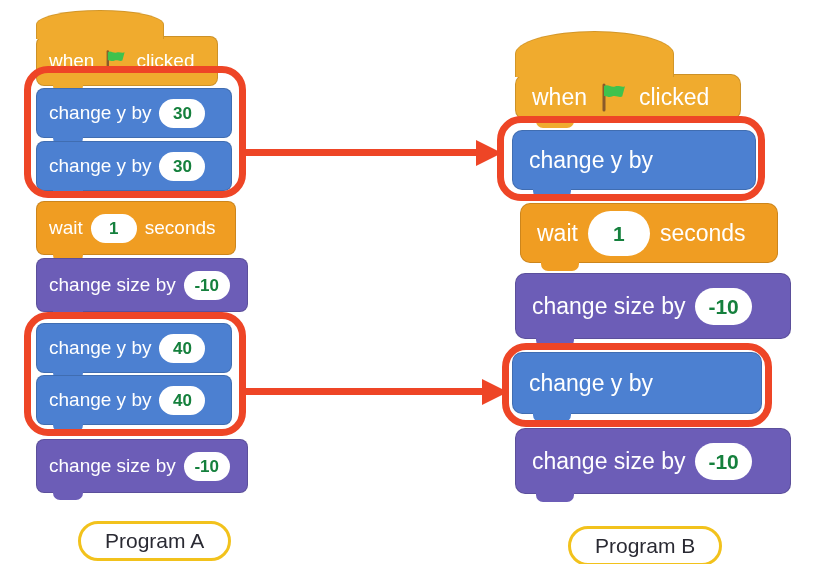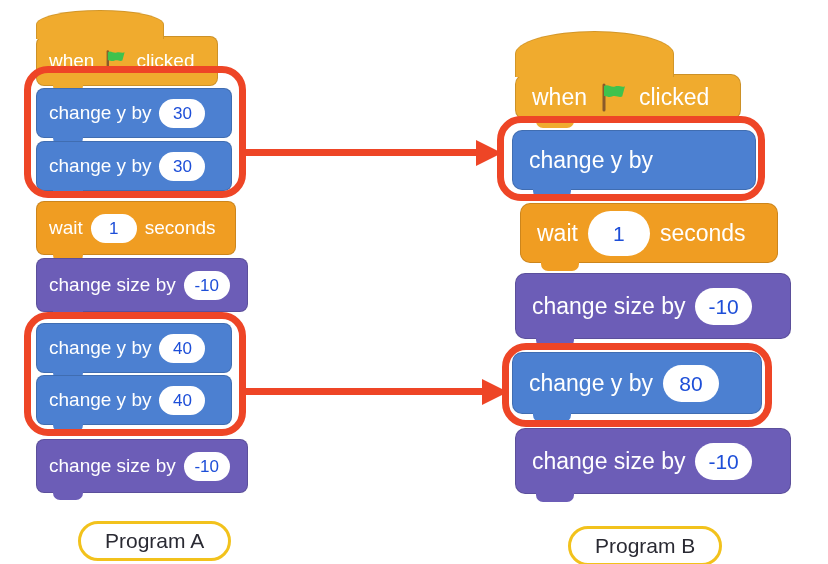--- a/index.html
+++ b/index.html
@@ -29,21 +29,21 @@
   .stack-b .block::after{left:20px;width:38px;height:9px;bottom:-9px;}
   .stack-b .hat-block::before{top:-44px;height:45px;}
 
   .hat-block{background:#f0ab2e;}
   .control-block{background:#f09d22;}
   .motion-block{background:#4c80d1;}
   .looks-block{background:#6c5db7;}
 
   .value{
     display:inline-flex;align-items:center;justify-content:center;
-    background:#fff;color:#1d4ed8;border-radius:999px;line-height:1;
+    background:#fff;color:#15803d;border-radius:999px;line-height:1;font-weight:bold;
   }
   .stack-a .value{font-size:17px;min-width:26px;padding:6px 10px;}
   .stack-b .value{font-size:21px;min-width:30px;padding:8px 13px;}
   .stack-b .control-block .value{padding:12px 16px;}
 
   .flag svg{display:block;}
 
   .highlight{
     position:absolute;border:7px solid #ee4526;border-radius:24px;
     box-sizing:border-box;z-index:6;pointer-events:none;
@@ -137,21 +137,20 @@
       <span>seconds</span>
     </div>
 
     <div class="block looks-block" style="width:276px;height:66px;margin-left:3px;margin-top:10px;">
       <span>change size by</span>
       <span class="value">-10</span>
     </div>
 
     <div class="block motion-block" style="width:250px;height:62px;margin-top:13px;">
       <span>change y by</span>
-      <span class="value">80</span>
     </div>
 
     <div class="block looks-block" style="width:276px;height:66px;margin-left:3px;margin-top:14px;">
       <span>change size by</span>
       <span class="value">-10</span>
     </div>
   </div>
 
   <div class="highlight" style="left:24px;top:66px;width:222px;height:132px;"></div>
   <div class="highlight" style="left:24px;top:312px;width:222px;height:124px;"></div>

